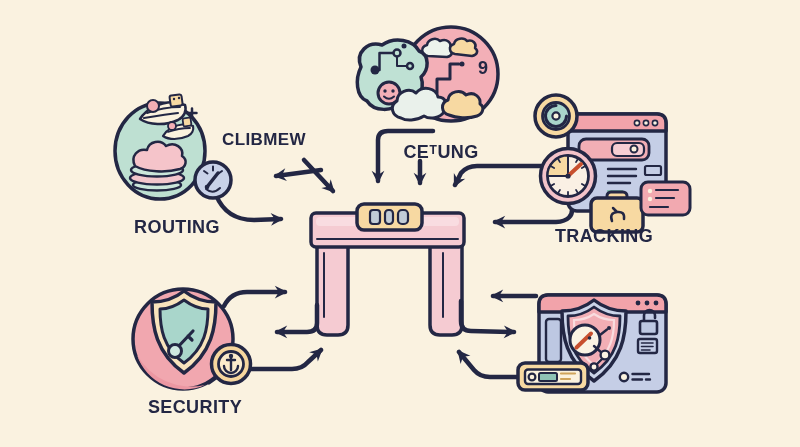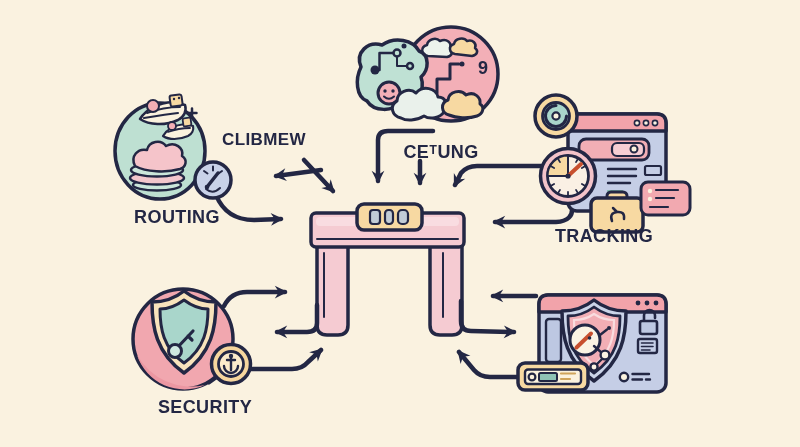--- a/index.html
+++ b/index.html
@@ -217,18 +217,18 @@
       <rect class="ol" x="518" y="363" width="70" height="27" rx="7" fill="#F7D9A2" stroke-width="3.5"></rect>
       <rect class="ol" x="525" y="369.5" width="56" height="14.5" rx="3" fill="#FBF2DE" stroke-width="2.4"></rect>
       <circle class="ol" cx="532" cy="377" r="3.4" fill="none" stroke-width="2.2"></circle>
       <rect class="ol" x="539" y="373" width="18" height="8" rx="1.5" fill="#8FC3B5" stroke-width="2"></rect>
       <path d="M561,373.5 H575 M561,379 H570" stroke="#CFA45B" stroke-width="2.2" stroke-linecap="round"></path>
     </g>
   </g>
 </svg>
 
 <div class="lbl" style="left:264px;top:140px;font-size:17px">CLIBMEW</div>
-<div class="lbl" style="left:177px;top:217px">ROUTING</div>
+<div class="lbl" style="left:177px;top:227px">ROUTING</div>
 <div class="lbl" style="left:604px;top:236px">TRACKING</div>
 <div class="lbl" style="left:441px;top:152px">CEᵀUNG</div>
-<div class="lbl" style="left:205px;top:407px">SECURITY</div>
+<div class="lbl" style="left:195px;top:407px">SECURITY</div>
 
 </div>
 
 </body></html>

